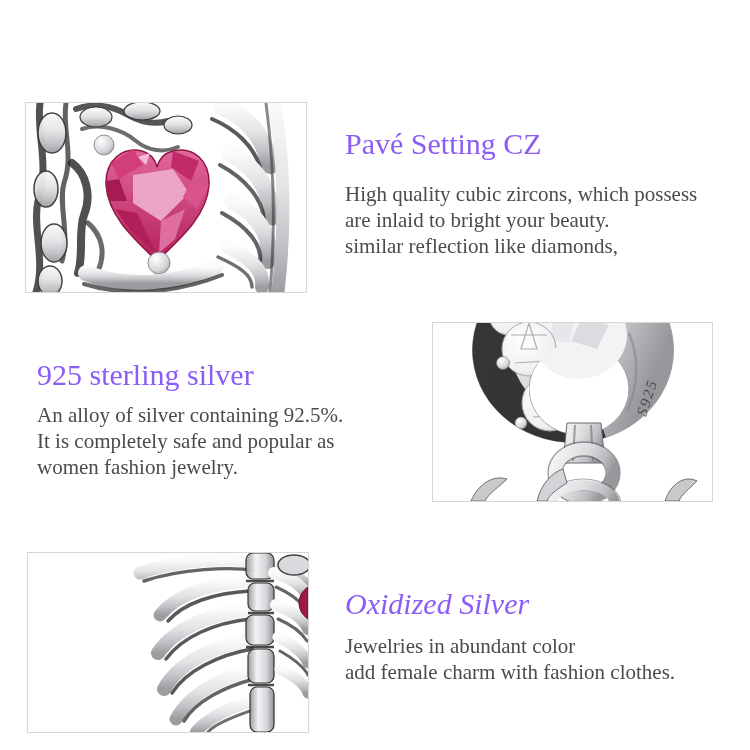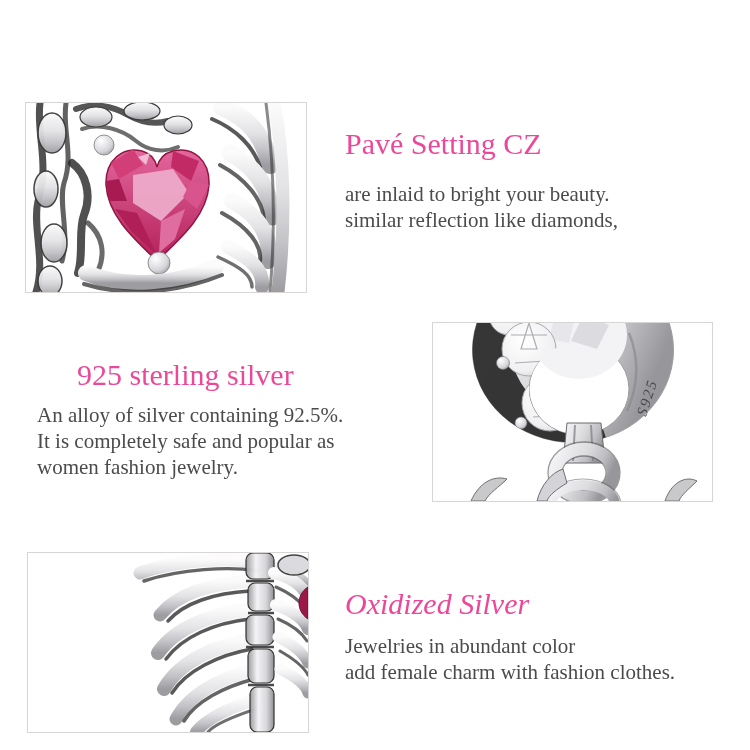--- a/index.html
+++ b/index.html
@@ -12,24 +12,24 @@
   .photo {
     position:absolute; background:#ffffff;
     border:1px solid #d9d5d5; overflow:hidden;
   }
   .photo svg { display:block; width:100%; height:100%; }
   #photo-1 { left:25px;  top:102px; width:282px; height:191px; }
   #photo-2 { left:432px; top:322px; width:281px; height:180px; }
   #photo-3 { left:27px;  top:552px; width:282px; height:181px; }
   .heading {
     position:absolute; font-size:30px; line-height:1.15;
-    color:#ec4899; font-weight:400; white-space:nowrap;
+    color:#8b5cf6; font-weight:400; white-space:nowrap;
   }
   #heading-1 { left:345px; top:127px; }
-  #heading-2 { left:37px;  top:358px;margin-left:40px; }
+  #heading-2 { left:37px;  top:358px; }
   #heading-3 { left:345px; top:587px;font-style:italic; }
   .body { position:absolute; font-size:21px; color:#4b4b4b; }
   .body .line { line-height:26px; white-space:nowrap; }
   #body-1 { left:345px; top:181px; }
   #body-2 { left:37px;  top:402px; }
   #body-3 { left:345px; top:633px; }
   .engraving-text {
     font-family:"Liberation Serif","DejaVu Serif",serif;
     font-size:15px; letter-spacing:2px; fill:#4a4a4a; font-style:italic;
   }
@@ -102,20 +102,21 @@
         <path d="M248,0 C258,50 260,120 252,189" stroke="url(#s1silver)" stroke-width="13"></path>
         <path d="M240,0 C248,60 250,120 244,189" stroke="#2a2a2a" stroke-width="3" opacity="0.55"></path>
         <path d="M60,170 C100,186 150,182 190,164" stroke="url(#s1silver)" stroke-width="16"></path>
         <path d="M58,181 C100,194 152,190 196,172" stroke="#222222" stroke-width="4" opacity="0.7"></path>
       </g>
     </svg>
   </figure>
 
   <div class="heading" id="heading-1">Pavé Setting CZ</div>
   <div class="body" id="body-1">
+    <div class="line">High quality cubic zircons, which possess</div>
     <div class="line">are inlaid to bright your beauty.</div>
     <div class="line">similar reflection like diamonds,</div>
   </div>
 
   <div class="heading" id="heading-2">925 sterling silver</div>
   <div class="body" id="body-2">
     <div class="line">An alloy of silver containing 92.5%.</div>
     <div class="line">It is completely safe and popular as</div>
     <div class="line">women fashion jewelry.</div>
   </div>

